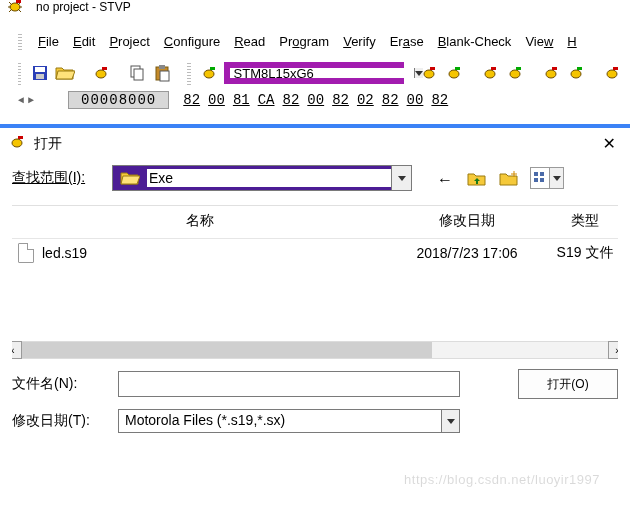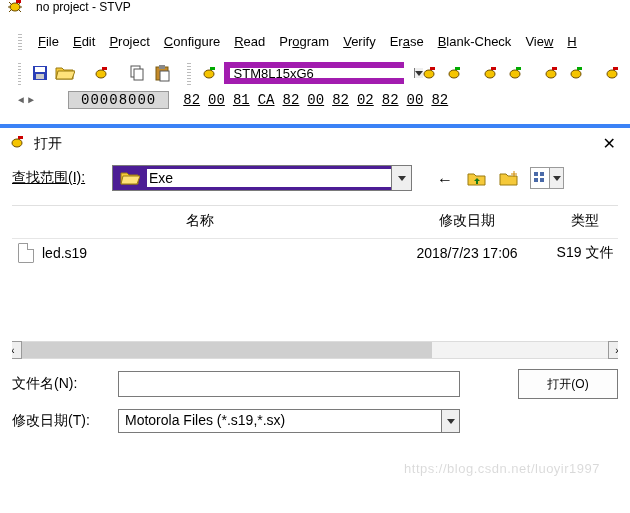--- a/index.html
+++ b/index.html
@@ -236,21 +236,21 @@
     display:flex; align-items:flex-start;
     border:1px solid #7a7a7a;
     height:24px; width: 342px;
     background:#fff;
   }
   .type-combo input { border:none; outline:none; flex:1; padding:2px 6px; font-size:14px; }
   .type-combo .dd { width:18px; height:100%; border-left:1px solid #7a7a7a; background:#efefef; display:flex; align-items:center; justify-content:center; }
 
   .watermark {
     position:absolute;
-    right: 30px; bottom: 37px;
+    right: 30px; bottom: 26px;
     font-size: 13px;
     color: rgba(0,0,0,0.15);
     font-family: Tahoma, sans-serif;
     letter-spacing: 0.5px;
     pointer-events:none;
   }
 
   .tri-down {
     width:0;height:0;
     border-left:4px solid transparent;

